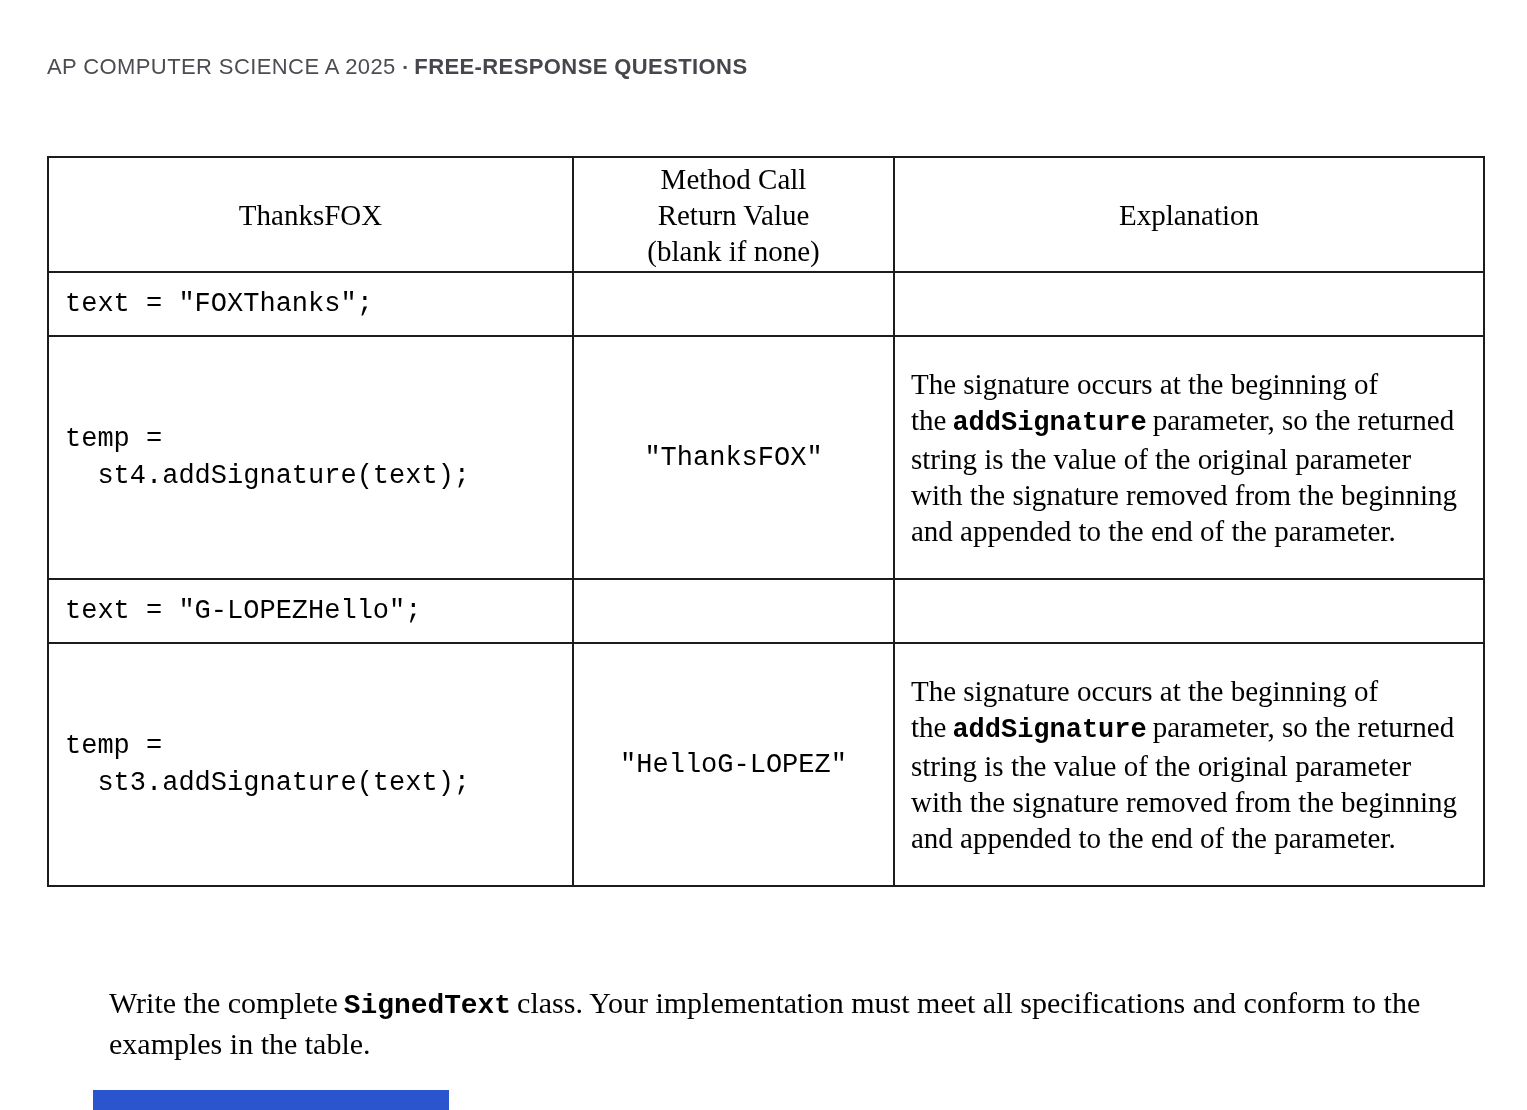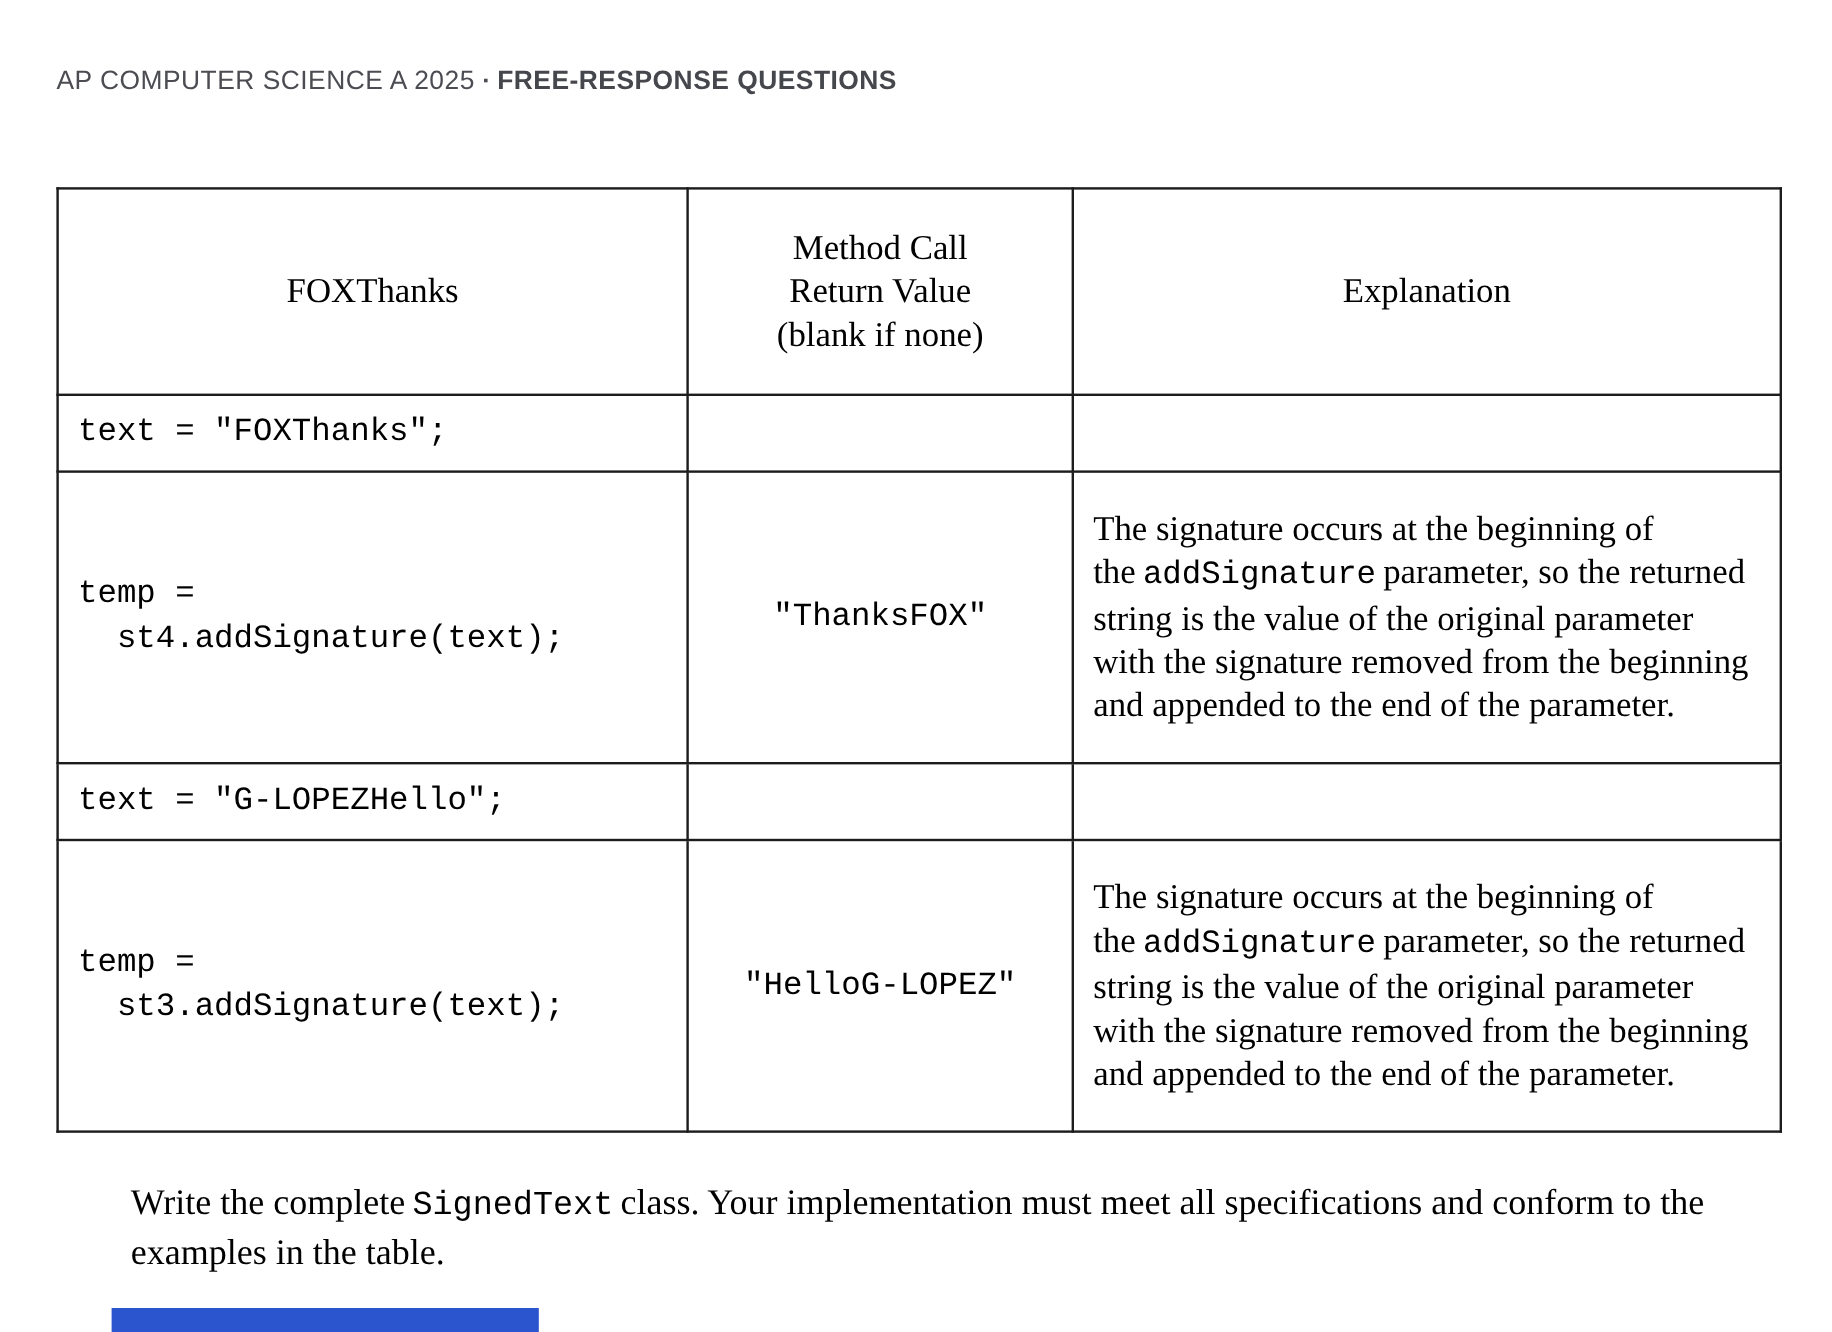--- a/index.html
+++ b/index.html
@@ -27,21 +27,21 @@
   }
   .examples-table th, .examples-table td {
     border: 2px solid #1c1c1c;
     overflow: hidden;
   }
   .examples-table th {
     font-weight: normal;
     font-size: 29px; line-height: 36px;
     text-align: center; vertical-align: middle;
     white-space: pre-line;
-    height: 172px;
+    height: 115px;
   }
   .row-short td { height: 64px; }
   .row-tall td  { height: 243px; }
   .cell-statement { padding: 6px 10px 6px 16px; vertical-align: middle; }
   .code-block {
     font-family: "Liberation Mono", "DejaVu Sans Mono", monospace;
     font-size: 27px; line-height: 37px; margin: 0;
     white-space: pre;
   }
   .cell-return {
@@ -49,21 +49,21 @@
     font-family: "Liberation Mono", "DejaVu Sans Mono", monospace;
     font-size: 27px;
   }
   .cell-explanation {
     font-size: 29px; line-height: 36px;
     padding: 8px 14px 8px 16px;
     vertical-align: middle; text-align: left;
   }
   .code-inline {
     font-family: "Liberation Mono", "DejaVu Sans Mono", monospace;
-    font-size: 0.93em; padding: 0 6px;
+    font-size: 0.93em; padding: 0 6px; font-weight: bold;
   }
   .footer-para {
     position: absolute; left: 97px; top: 972px;
     width: 1345px; margin: 12px;
     font-size: 30px; line-height: 38px;
   }
   .footer-bar {
     position: absolute; left: 93px; top: 1090px;
     width: 356px; height: 20px;
   }
@@ -76,21 +76,21 @@
 </div>
 
 <table class="examples-table">
   <colgroup>
     <col style="width:525px">
     <col style="width:321px">
     <col style="width:590px">
   </colgroup>
   <thead>
     <tr>
-      <th>FOXThanks</th>
+      <th>ThanksFOX</th>
       <th>Method Call
 Return Value
 (blank if none)</th>
       <th>Explanation</th>
     </tr>
   </thead>
   <tbody>
       <tr class="row-short">
         <td class="cell-statement">
           <pre class="code-block">text = "FOXThanks";</pre>

